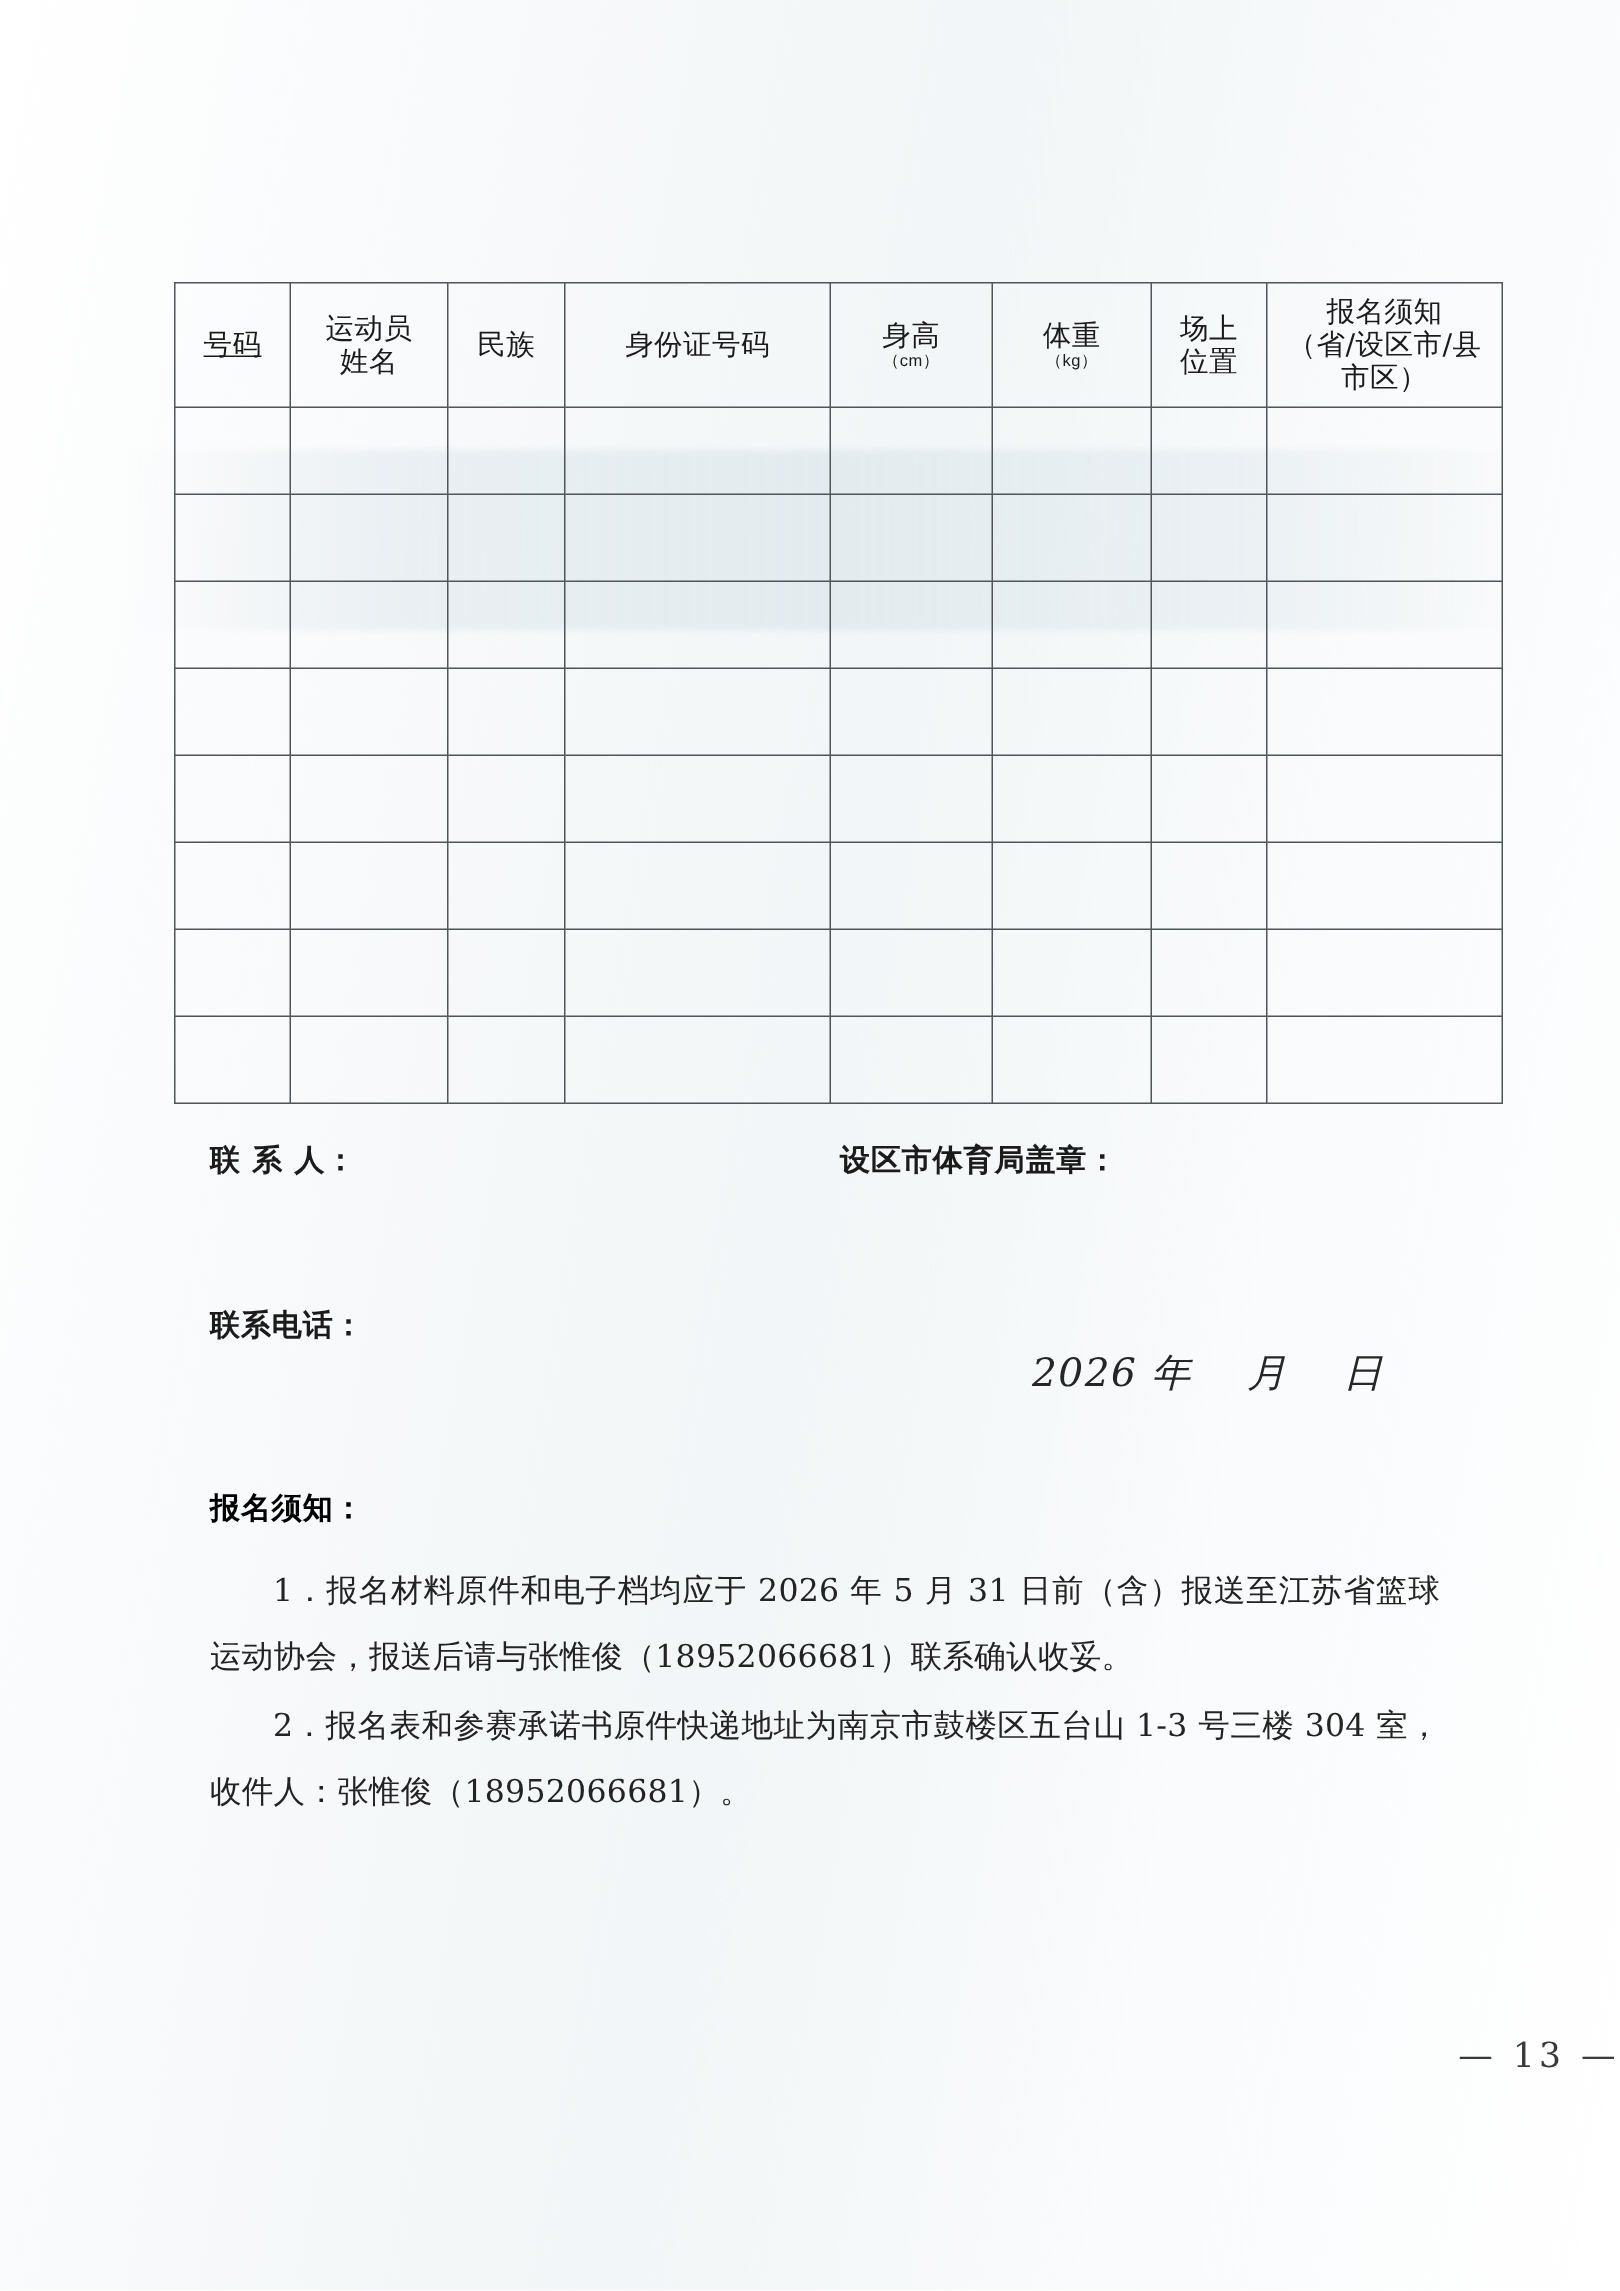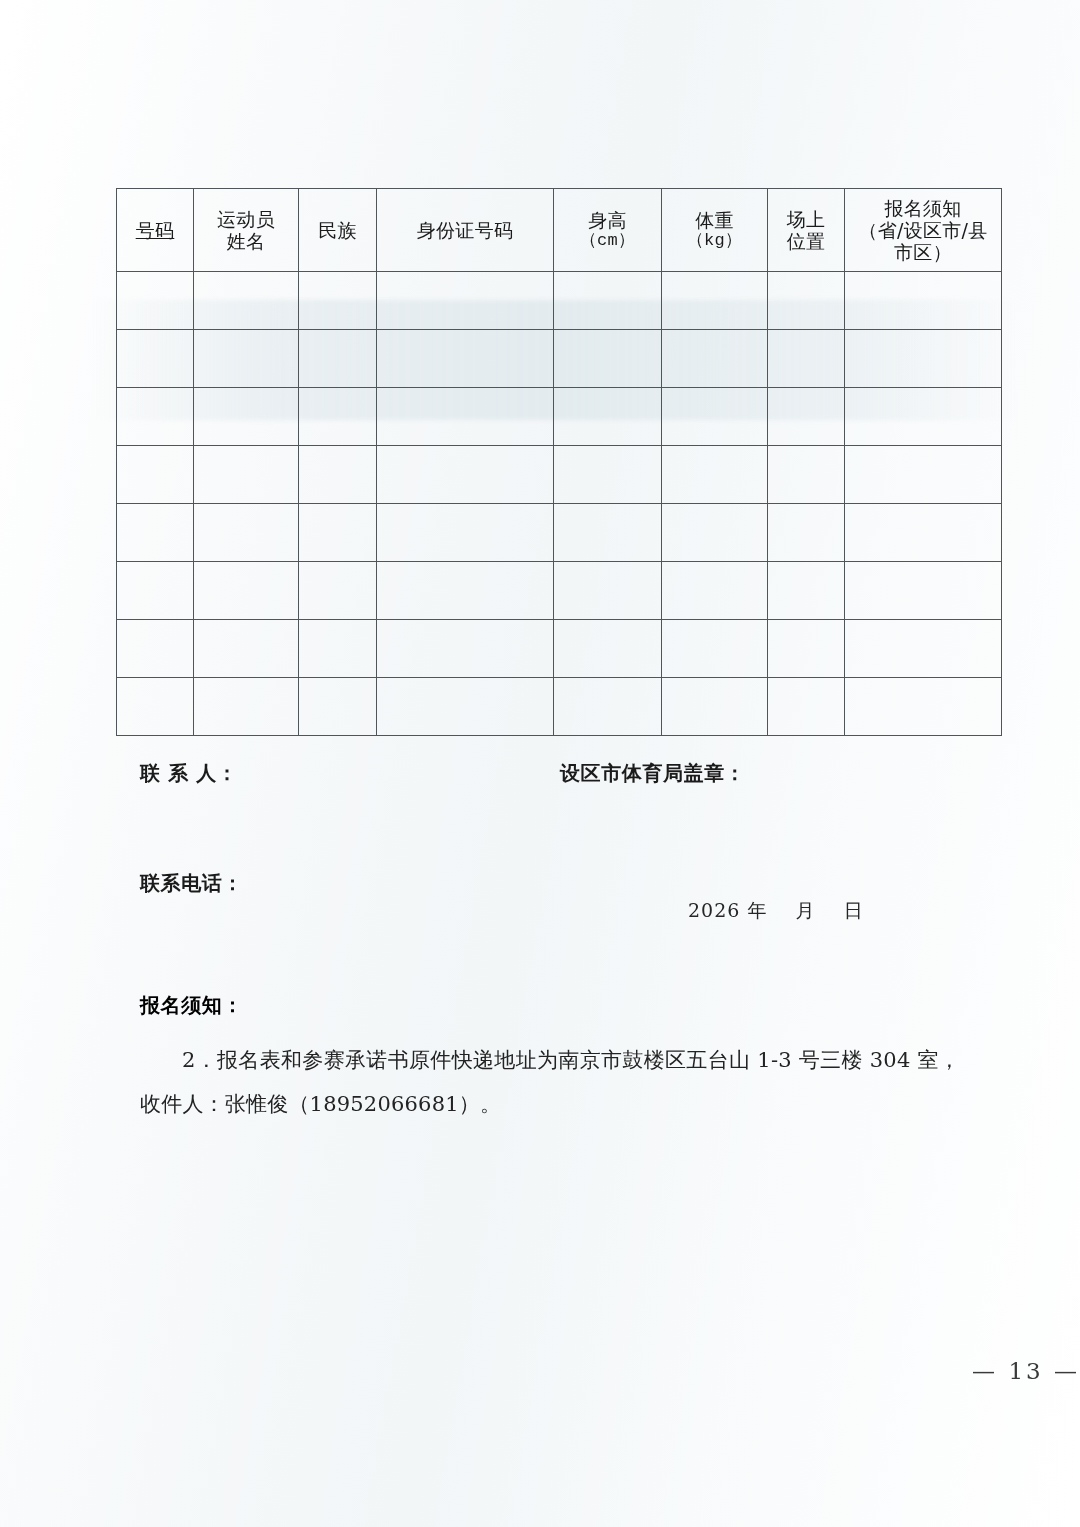--- a/index.html
+++ b/index.html
@@ -64,22 +64,22 @@
     font-size: 19px;
     line-height: 1.16;
     letter-spacing: 0.3px;
     color: #1b1b1b;
     padding: 2px 2px;
   }
   .roster-table tbody td {
     height: 57px;
   }
   .hdr-sub {
-    font-family: Liberation Mono, monospace;
-    font-size: 17px;
+    font-family: Liberation Sans, sans-serif;
+    font-size: 11px;
   }
   .hdr-line { display: block; }
 
   
   .c-num     { width: 72px; text-decoration: underline; }
   .c-name    { width: 100px; }
   .c-ethnic  { width: 73px; }
   .c-idcard  { width: 172px; }
   .c-height  { width: 103px; }
   .c-weight  { width: 101px; }
@@ -98,24 +98,25 @@
   }
   .contact-person  { left: 140px; top: 760px; }
   .seal-label      { left: 560px; top: 760px; }
   .contact-phone   { left: 140px; top: 870px; }
 
   .date-line {
     position: absolute;
     left: 688px;
     top: 898px;
     font-family: "DejaVu Serif", "Liberation Serif", serif;
-    font-size: 19px;
+    font-size: 26px;
     letter-spacing: 1px;
     color: #262626;
     white-space: pre;
+    font-style: italic;
   }
 
   
   .notice-title {
     position: absolute;
     left: 140px;
     top: 992px;
     font-family: "DejaVu Sans", "Liberation Sans", sans-serif;
     font-size: 20px;
     font-weight: bold;
@@ -281,18 +282,19 @@
       </tbody>
   </table>
 
   <div class="contact-row contact-person">联 系 人：</div>
   <div class="contact-row seal-label">设区市体育局盖章：</div>
   <div class="contact-row contact-phone">联系电话：</div>
   <div class="date-line">2026 年    月    日</div>
 
   <div class="notice-title">报名须知：</div>
   <div class="notice-list" id="notice-list">
+      <p class="notice-item">1．报名材料原件和电子档均应于 2026 年 5 月 31 日前（含）报送至江苏省篮球运动协会，报送后请与张惟俊（18952066681）联系确认收妥。</p>
       <p class="notice-item">2．报名表和参赛承诺书原件快递地址为南京市鼓楼区五台山 1-3 号三楼 304 室，收件人：张惟俊（18952066681）。</p>
     </div>
 
   <div class="page-number">— 13 —</div>
 
 </div>
 
 </body></html>

